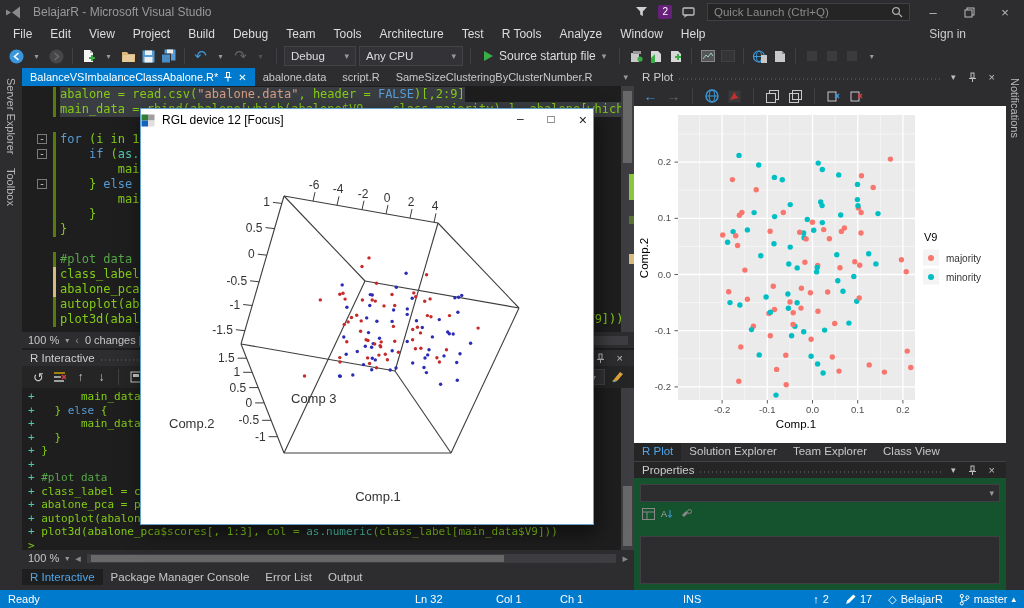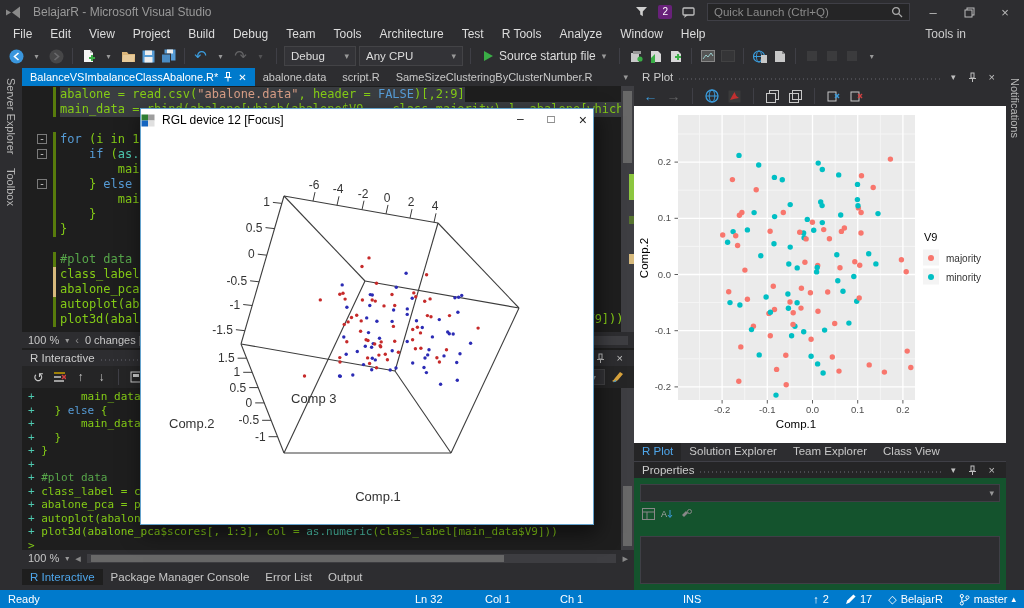--- a/index.html
+++ b/index.html
@@ -145,21 +145,21 @@
       <span class="mi">Debug</span>
       <span class="mi">Team</span>
       <span class="mi">Tools</span>
       <span class="mi">Architecture</span>
       <span class="mi">Test</span>
       <span class="mi">R Tools</span>
       <span class="mi">Analyze</span>
       <span class="mi">Window</span>
       <span class="mi">Help</span>
     </span>
-  <span class="signin">Tools in</span>
+  <span class="signin">Sign in</span>
 </div>
 
 <div class="toolbar">
   <span class="ticn">
       <svg width="15" height="15" viewBox="0 0 15 15">
         <circle cx="7.5" cy="7.5" r="7" fill="#3A96DD"></circle>
         <path d="M9.5 4 L5.5 7.5 L9.5 11" stroke="#fff" stroke-width="1.6" fill="none"></path>
       </svg>
     </span>
   <span class="ticn" style="font-size:8px;color:#999">▾</span>
@@ -716,21 +716,21 @@
   </div>
 </div>
 
 <div class="notifstrip">
   <span class="vtab">Notifications</span>
 </div>
 
 <div class="statusbar">
   <span class="sb-item" style="left:8px">Ready</span>
   <span class="sb-item" style="left:415px">Ln 32</span>
-  <span class="sb-item" style="left:485px">Col 1</span>
+  <span class="sb-item" style="left:496px">Col 1</span>
   <span class="sb-item" style="left:560px">Ch 1</span>
   <span class="sb-item" style="left:683px">INS</span>
   <div class="sb-right">
     <span class="sb-g">
       <span>↑</span>
       <span>2</span>
     </span>
     <span class="sb-g">
       <span class="icon-svg">
           <svg width="11" height="11" viewBox="0 0 11 11">

